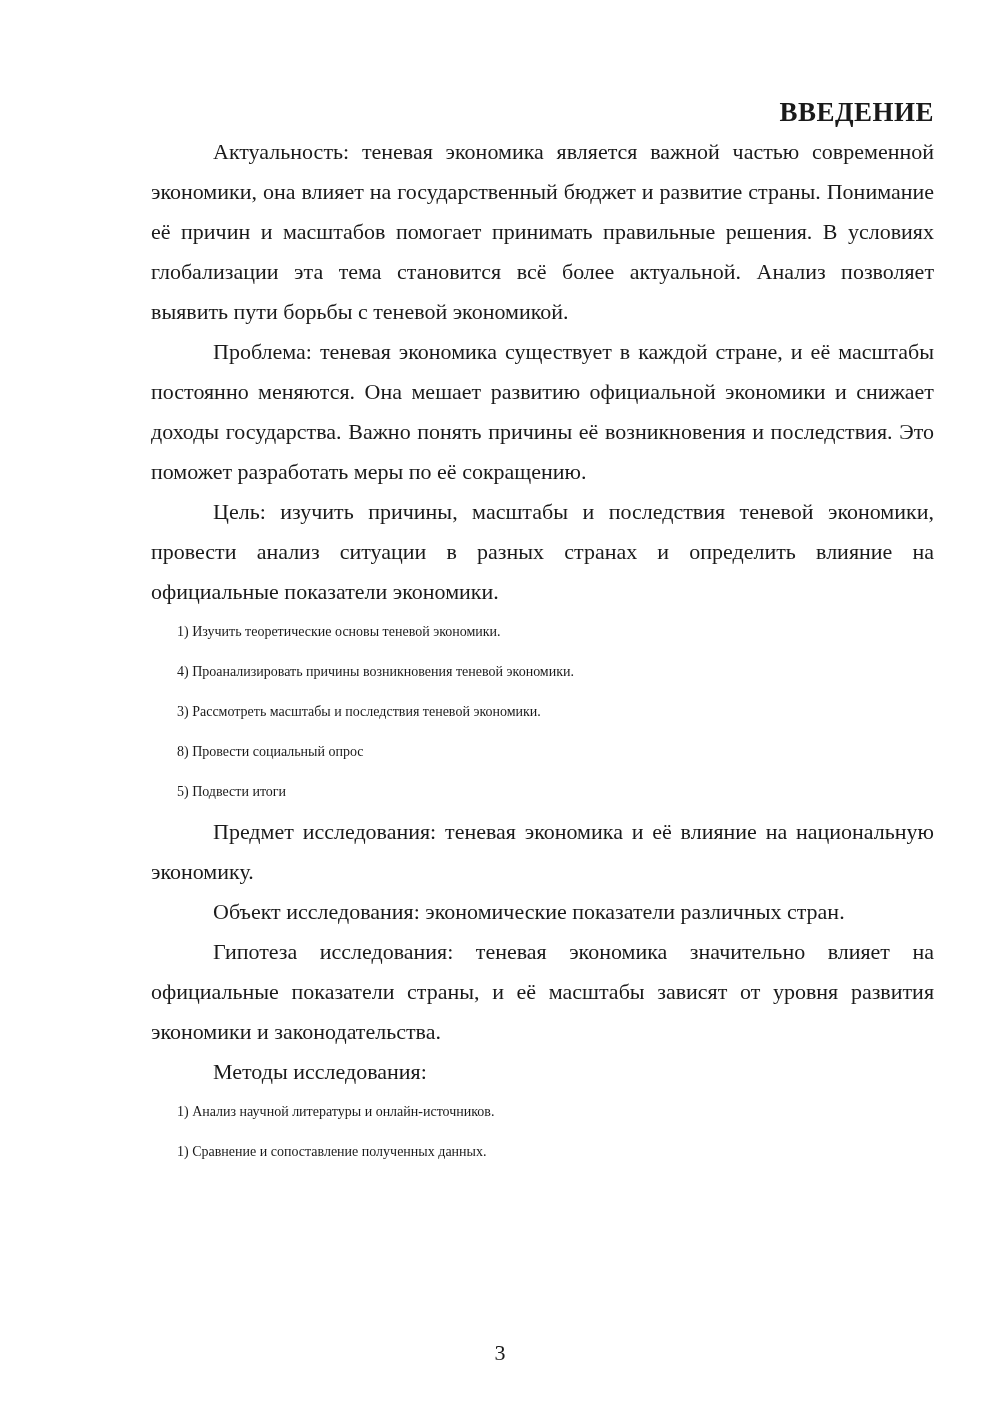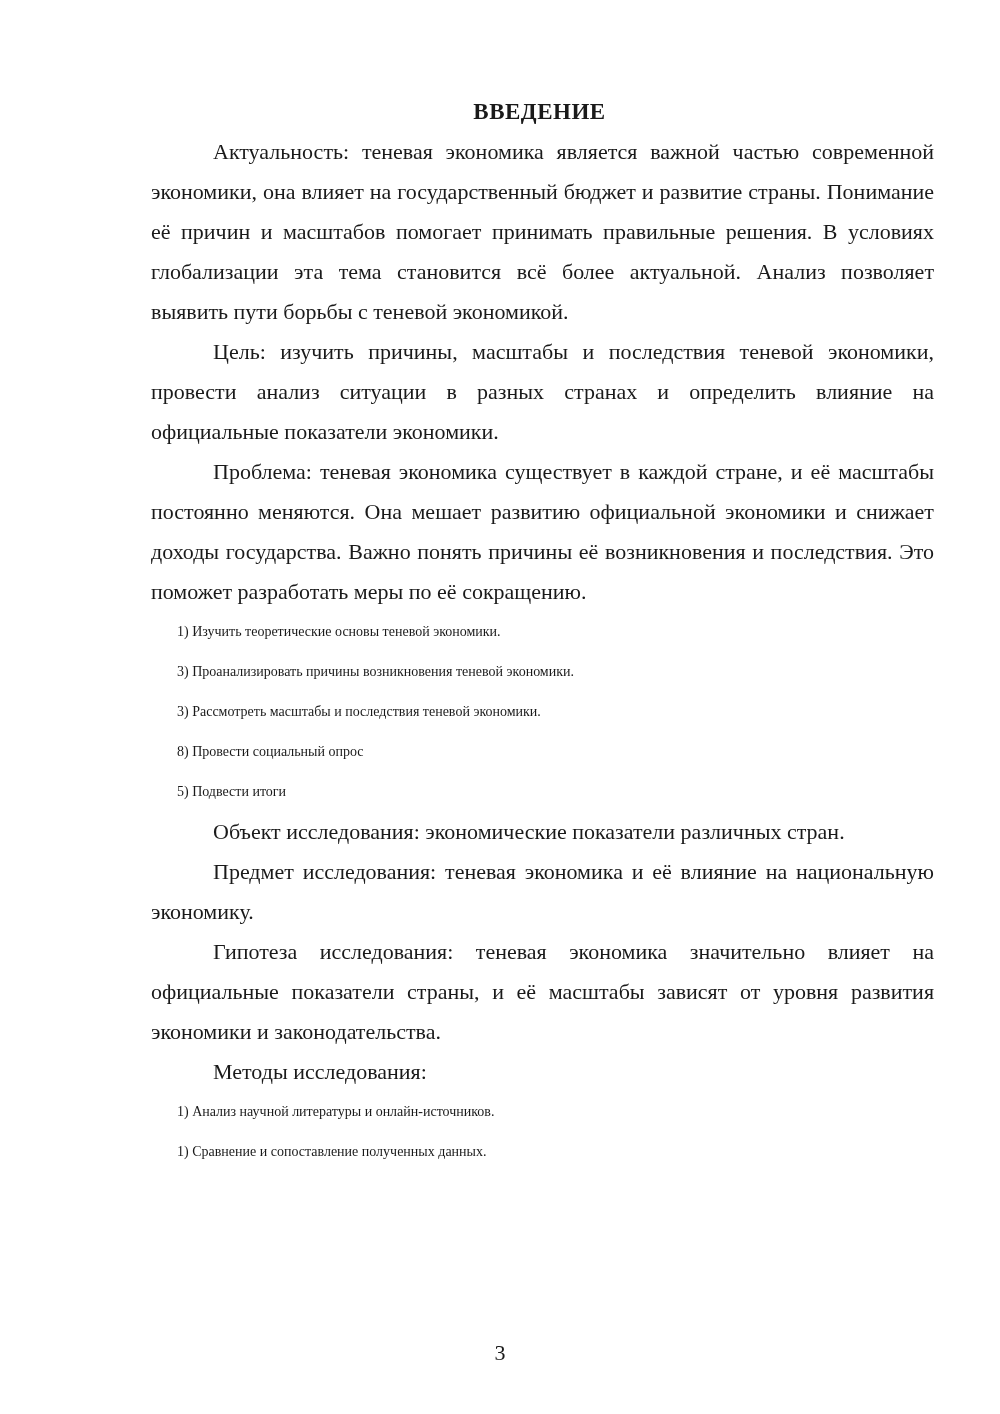--- a/index.html
+++ b/index.html
@@ -20,23 +20,23 @@
   }
 
   .content {
     position: absolute;
     top: 92px;
     left: 145px;
     right: 66px;
   }
 
   .doc-title {
-    font-size: 23px;
+    font-size: 27px;
     font-weight: bold;
-    text-align: center;
+    text-align: right;
     line-height: 40px;
     letter-spacing: 0.5px;
   }
 
   .para {
     font-size: 22px;
     line-height: 40px;
     text-align: justify;
     text-indent: 62px;
     margin-left: 6px;
@@ -63,36 +63,36 @@
 </head>
 <body>
 
 <div class="page">
   <div class="content">
 
     <h1 class="doc-title">ВВЕДЕНИЕ</h1>
 
     <p class="para">Актуальность: теневая экономика является важной частью современной экономики, она влияет на государственный бюджет и развитие страны. Понимание её причин и масштабов помогает принимать правильные решения. В условиях глобализации эта тема становится всё более актуальной. Анализ позволяет выявить пути борьбы с теневой экономикой.</p>
 
+    <p class="para">Проблема: теневая экономика существует в каждой стране, и её масштабы постоянно меняются. Она мешает развитию официальной экономики и снижает доходы государства. Важно понять причины её возникновения и последствия. Это поможет разработать меры по её сокращению.</p>
+
     <p class="para">Цель: изучить причины, масштабы и последствия теневой экономики, провести анализ ситуации в разных странах и определить влияние на официальные показатели экономики.</p>
-
-    <p class="para">Проблема: теневая экономика существует в каждой стране, и её масштабы постоянно меняются. Она мешает развитию официальной экономики и снижает доходы государства. Важно понять причины её возникновения и последствия. Это поможет разработать меры по её сокращению.</p>
 
 
     <div>
       <p class="list-item">1) Изучить теоретические основы теневой экономики.</p>
-      <p class="list-item">3) Проанализировать причины возникновения теневой экономики.</p>
+      <p class="list-item">4) Проанализировать причины возникновения теневой экономики.</p>
       <p class="list-item">3) Рассмотреть масштабы и последствия теневой экономики.</p>
       <p class="list-item">8) Провести социальный опрос</p>
       <p class="list-item">5) Подвести итоги</p>
     </div>
 
+    <p class="para">Предмет исследования: теневая экономика и её влияние на национальную экономику.</p>
+
     <p class="para">Объект исследования: экономические показатели различных стран.</p>
-
-    <p class="para">Предмет исследования: теневая экономика и её влияние на национальную экономику.</p>
 
     <p class="para">Гипотеза исследования: теневая экономика значительно влияет на официальные показатели страны, и её масштабы зависят от уровня развития экономики и законодательства.</p>
 
     <p class="para">Методы исследования:</p>
 
     <div>
       <p class="list-item">1) Анализ научной литературы и онлайн-источников.</p>
       <p class="list-item">1) Сравнение и сопоставление полученных данных.</p>
     </div>
 

